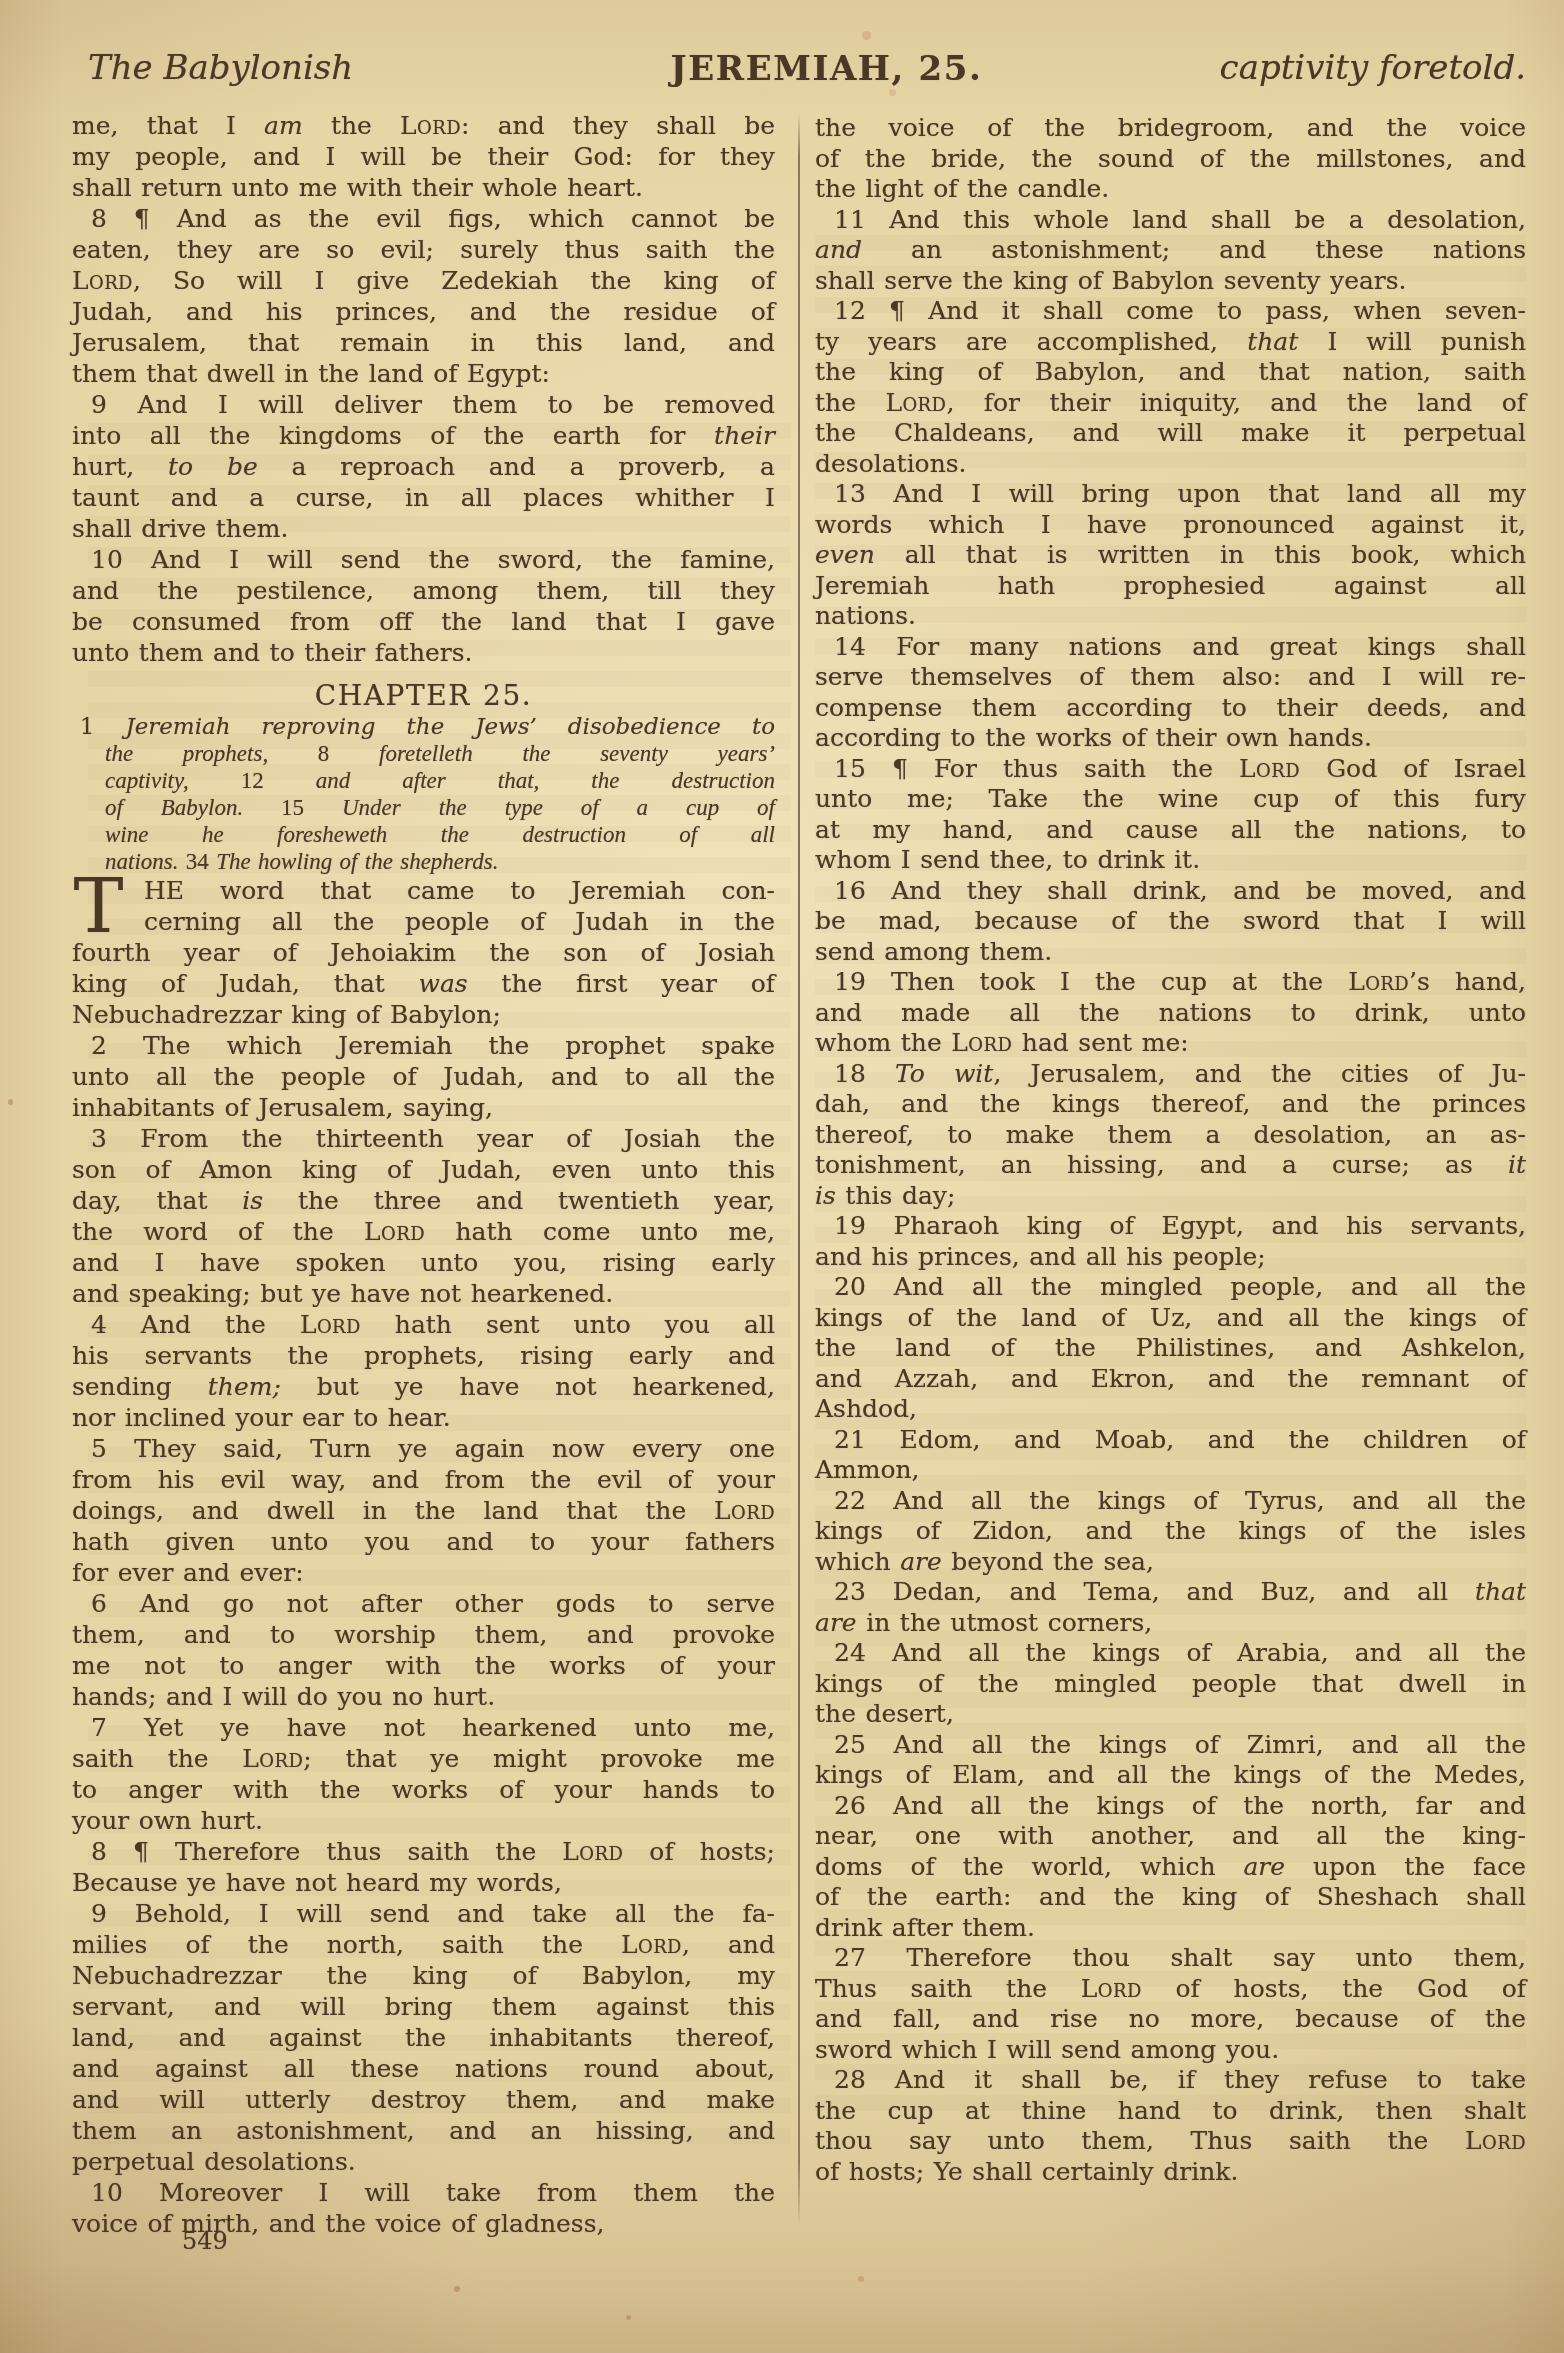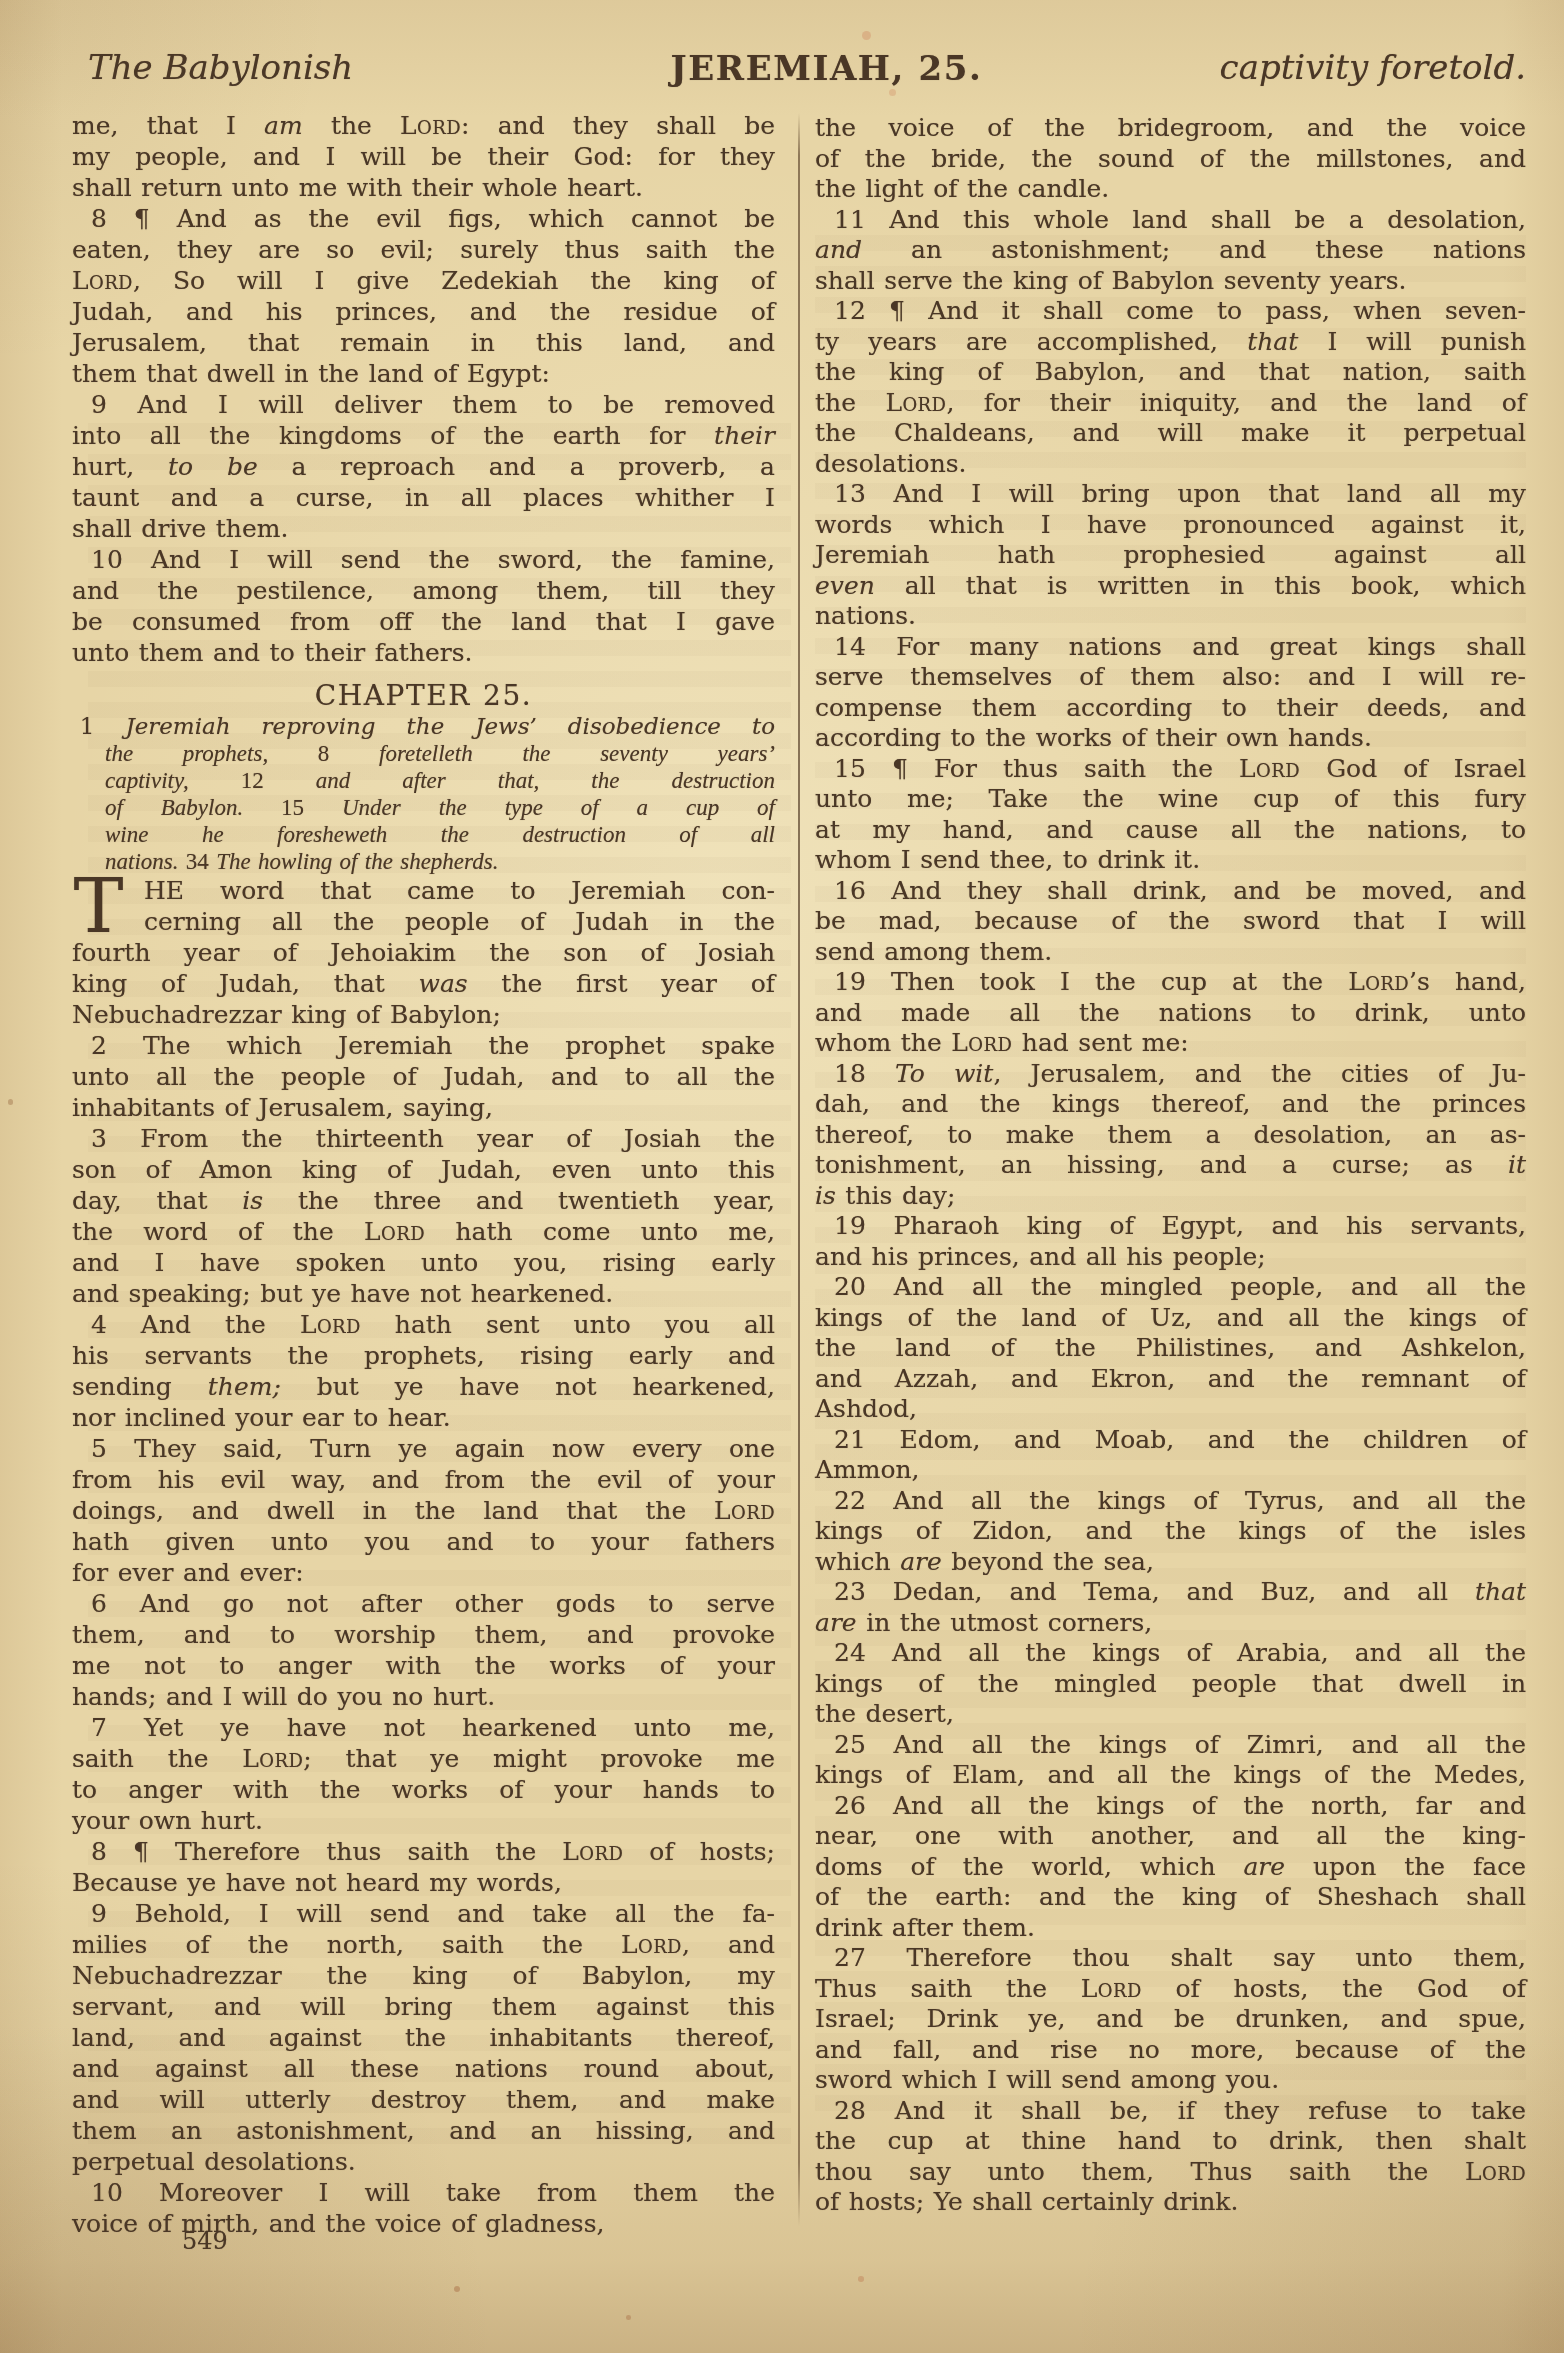--- a/index.html
+++ b/index.html
@@ -169,22 +169,22 @@
       <div class="line f-j"><span class="seg-i">and</span><span class="seg-n"> an astonishment; and these nations</span></div>
       <div class="line"><span class="seg-n">shall serve the king of Babylon seventy years.</span></div>
       <div class="line f-v f-j"><span class="seg-n">12 ¶ And it shall come to pass, when seven-</span></div>
       <div class="line f-j"><span class="seg-n">ty years are accomplished, </span><span class="seg-i">that</span><span class="seg-n"> I will punish</span></div>
       <div class="line f-j"><span class="seg-n">the king of Babylon, and that nation, saith</span></div>
       <div class="line f-j"><span class="seg-n">the </span><span class="seg-sc">Lord</span><span class="seg-n">, for their iniquity, and the land of</span></div>
       <div class="line f-j"><span class="seg-n">the Chaldeans, and will make it perpetual</span></div>
       <div class="line"><span class="seg-n">desolations.</span></div>
       <div class="line f-v f-j"><span class="seg-n">13 And I will bring upon that land all my</span></div>
       <div class="line f-j"><span class="seg-n">words which I have pronounced against it,</span></div>
+      <div class="line f-j"><span class="seg-i">even</span><span class="seg-n"> all that is written in this book, which</span></div>
       <div class="line f-j"><span class="seg-n">Jeremiah hath prophesied against all</span></div>
-      <div class="line f-j"><span class="seg-i">even</span><span class="seg-n"> all that is written in this book, which</span></div>
       <div class="line"><span class="seg-n">nations.</span></div>
       <div class="line f-v f-j"><span class="seg-n">14 For many nations and great kings shall</span></div>
       <div class="line f-j"><span class="seg-n">serve themselves of them also: and I will re-</span></div>
       <div class="line f-j"><span class="seg-n">compense them according to their deeds, and</span></div>
       <div class="line"><span class="seg-n">according to the works of their own hands.</span></div>
       <div class="line f-v f-j"><span class="seg-n">15 ¶ For thus saith the </span><span class="seg-sc">Lord</span><span class="seg-n"> God of Israel</span></div>
       <div class="line f-j"><span class="seg-n">unto me; Take the wine cup of this fury</span></div>
       <div class="line f-j"><span class="seg-n">at my hand, and cause all the nations, to</span></div>
       <div class="line"><span class="seg-n">whom I send thee, to drink it.</span></div>
       <div class="line f-v f-j"><span class="seg-n">16 And they shall drink, and be moved, and</span></div>
@@ -217,21 +217,20 @@
       <div class="line"><span class="seg-n">the desert,</span></div>
       <div class="line f-v f-j"><span class="seg-n">25 And all the kings of Zimri, and all the</span></div>
       <div class="line f-j"><span class="seg-n">kings of Elam, and all the kings of the Medes,</span></div>
       <div class="line f-v f-j"><span class="seg-n">26 And all the kings of the north, far and</span></div>
       <div class="line f-j"><span class="seg-n">near, one with another, and all the king-</span></div>
       <div class="line f-j"><span class="seg-n">doms of the world, which </span><span class="seg-i">are</span><span class="seg-n"> upon the face</span></div>
       <div class="line f-j"><span class="seg-n">of the earth: and the king of Sheshach shall</span></div>
       <div class="line"><span class="seg-n">drink after them.</span></div>
       <div class="line f-v f-j"><span class="seg-n">27 Therefore thou shalt say unto them,</span></div>
       <div class="line f-j"><span class="seg-n">Thus saith the </span><span class="seg-sc">Lord</span><span class="seg-n"> of hosts, the God of</span></div>
-      <div class="line f-j"><span class="seg-n">Israel; Drink ye, and be drunken, and spue,</span></div>
       <div class="line f-j"><span class="seg-n">and fall, and rise no more, because of the</span></div>
       <div class="line"><span class="seg-n">sword which I will send among you.</span></div>
       <div class="line f-v f-j"><span class="seg-n">28 And it shall be, if they refuse to take</span></div>
       <div class="line f-j"><span class="seg-n">the cup at thine hand to drink, then shalt</span></div>
       <div class="line f-j"><span class="seg-n">thou say unto them, Thus saith the </span><span class="seg-sc">Lord</span></div>
       <div class="line"><span class="seg-n">of hosts; Ye shall certainly drink.</span></div>
     </div>
 
   <div id="page-number">549</div>
 

